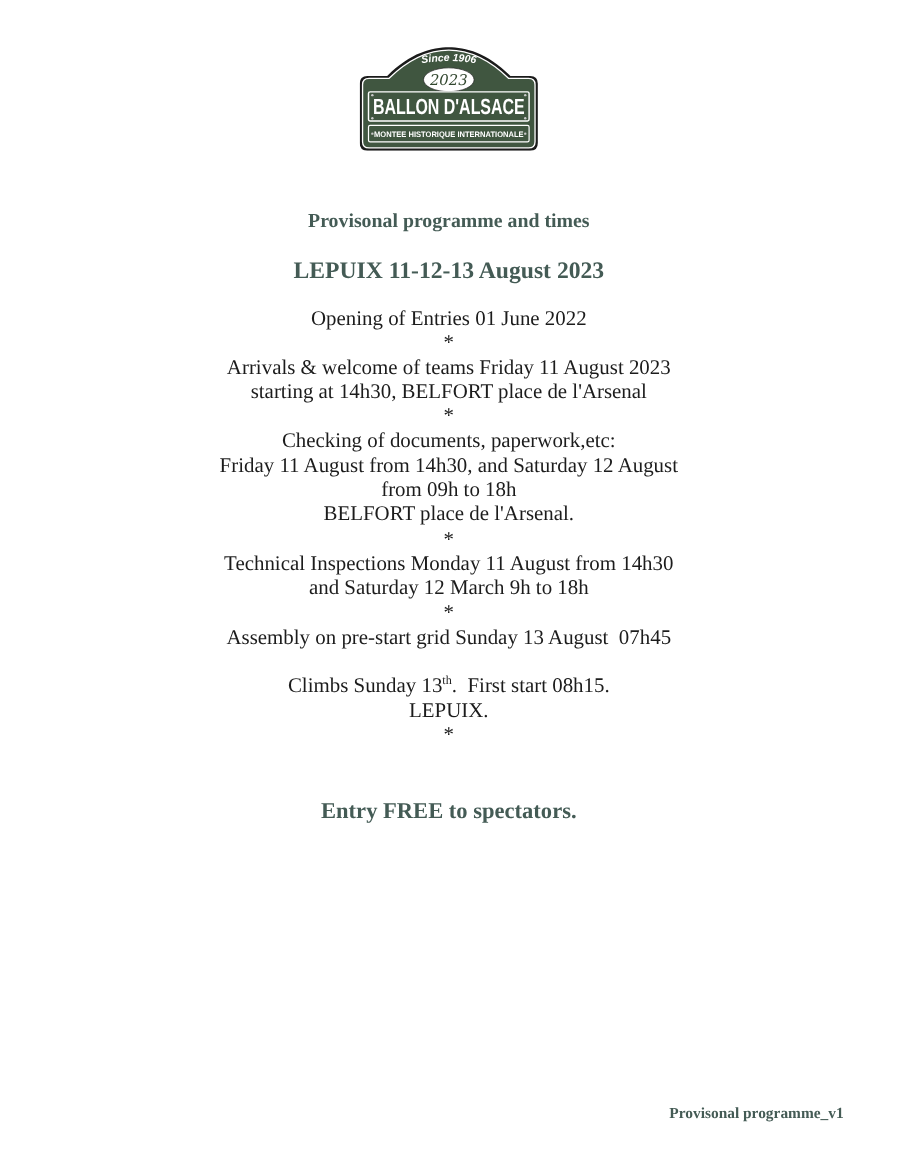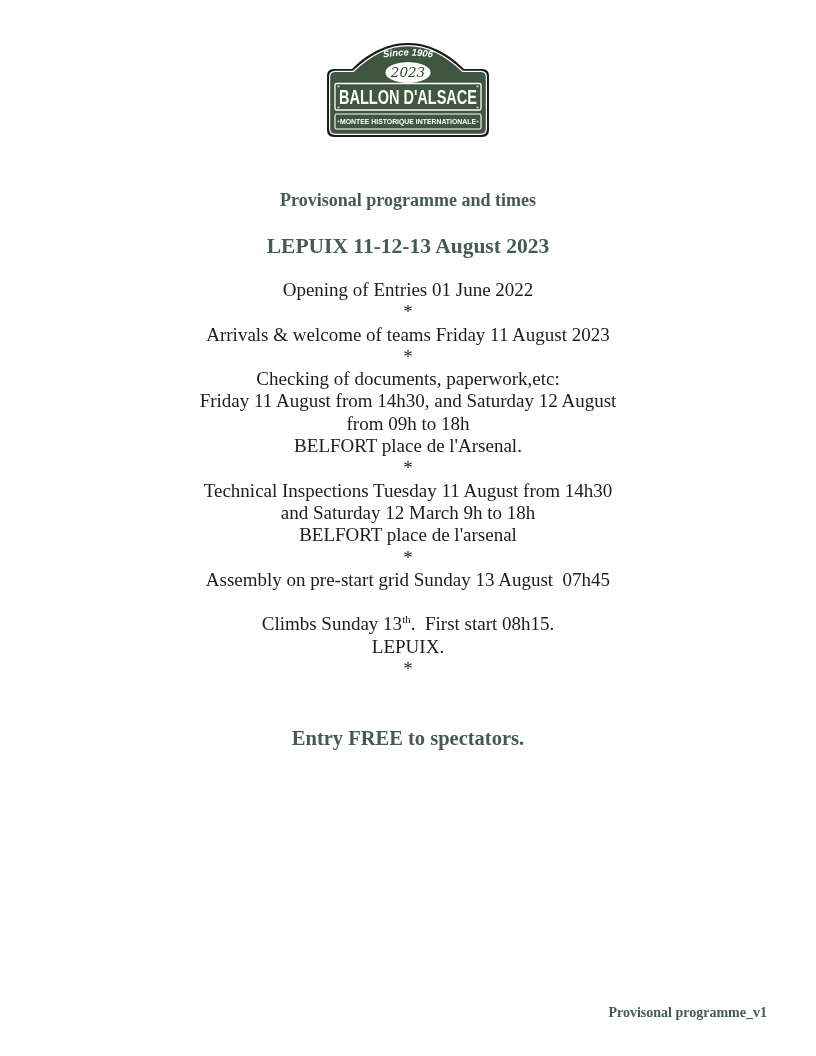--- a/index.html
+++ b/index.html
@@ -82,29 +82,29 @@
   </div>
 
   <h1 class="title">Provisonal programme and times</h1>
 
   <h2 class="subtitle">LEPUIX 11-12-13 August 2023</h2>
 
   <div class="programme">
       <div class="line"><span>Opening of Entries 01 June 2022</span></div>
       <div class="line star">*</div>
       <div class="line"><span>Arrivals &amp; welcome of teams Friday 11 August 2023</span></div>
+      <div class="line"><span>starting at 14h30, BELFORT place de l'Arsenal</span></div>
       <div class="line star">*</div>
       <div class="line"><span>Checking of documents, paperwork,etc:</span></div>
       <div class="line"><span>Friday 11 August from 14h30, and Saturday 12 August</span></div>
       <div class="line"><span>from 09h to 18h</span></div>
       <div class="line"><span>BELFORT place de l'Arsenal.</span></div>
       <div class="line star">*</div>
-      <div class="line"><span>Technical Inspections Tuesday 11 August from 14h30</span></div>
+      <div class="line"><span>Technical Inspections Monday 11 August from 14h30</span></div>
       <div class="line"><span>and Saturday 12 March 9h to 18h</span></div>
-      <div class="line"><span>BELFORT place de l'arsenal</span></div>
       <div class="line star">*</div>
       <div class="line"><span>Assembly on pre-start grid Sunday 13 August  07h45</span></div>
       <div class="line">&nbsp;</div>
       <div class="line"><span>Climbs Sunday 13</span><sup>th</sup><span>.  First start 08h15.</span></div>
       <div class="line"><span>LEPUIX.</span></div>
       <div class="line star">*</div>
       <div class="line">&nbsp;</div>
       <div class="line">&nbsp;</div>
     </div>
 

